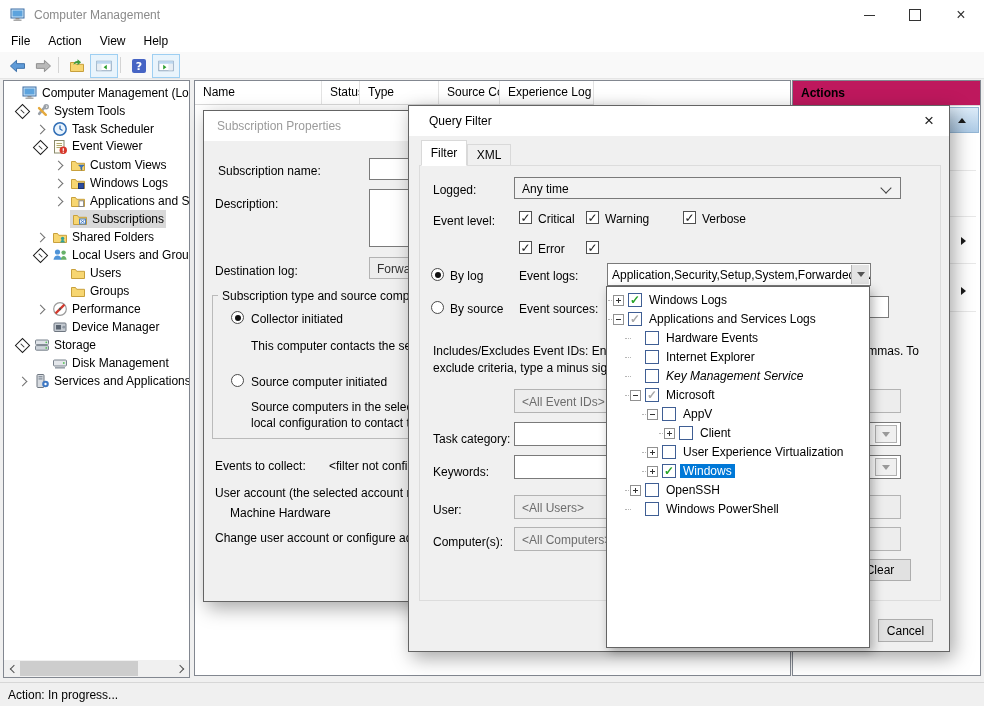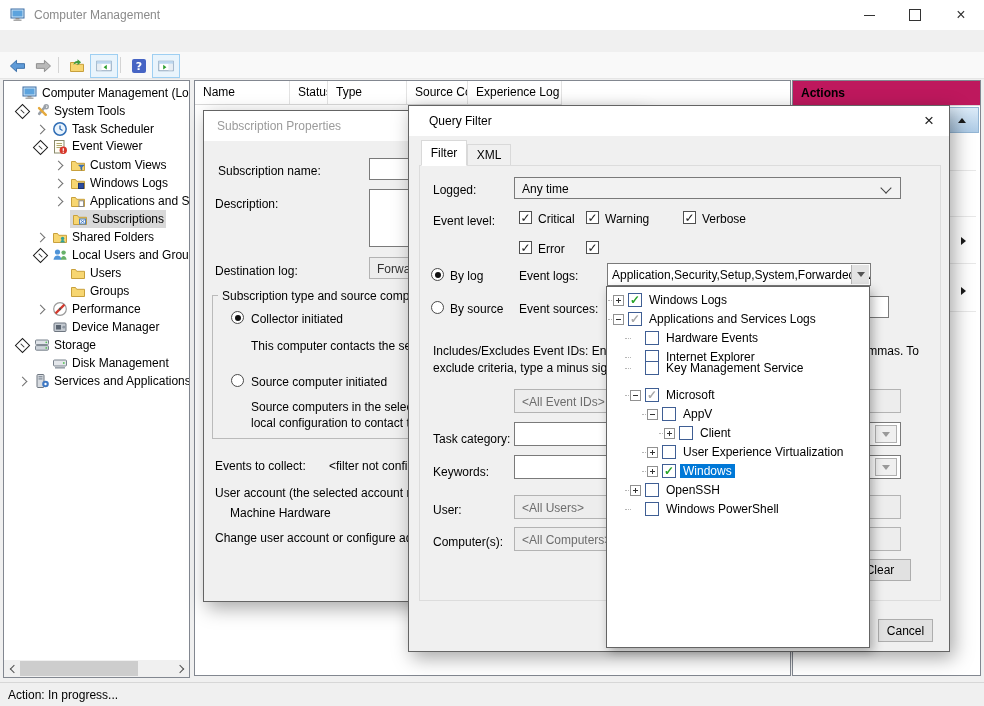--- a/index.html
+++ b/index.html
@@ -113,20 +113,26 @@
         <span class="glyph-min"></span>
       </div>
     <div class="wbtn" style="right:46px;">
         <span class="glyph-max"></span>
       </div>
     <div class="wbtn" style="right:0;">
         <span class="glyph-close">×</span>
       </div>
   </div>
 
+  <div class="menubar">
+      <span class="menu-item">File</span>
+      <span class="menu-item">Action</span>
+      <span class="menu-item">View</span>
+      <span class="menu-item">Help</span>
+    </div>
 
   <div class="toolbar">
     <div class="tbtn" style="left:4px;width:24px;">
         <span class="ticon" id="ic-back">
           <svg width="17" height="13" viewBox="0 0 17 14" xmlns="http://www.w3.org/2000/svg">
             <path d="M8 1L1.5 7 8 13V9.5h8.5v-5H8z" fill="#5f9bd8" stroke="#3a6ea8"></path>
           </svg>
         </span>
       </div>
     <div class="tbtn" style="left:30px;width:24px;">
@@ -444,21 +450,21 @@
         </div>
       <div class="scroll-thumb"></div>
       <div class="scroll-btn" style="position:absolute;right:0;">
           <span class="chev right"></span>
         </div>
     </div>
   </div>
 
   <div class="midpanel">
     <div class="thead">
-        <div class="thcell" style="width: 95px;">Name</div>
+        <div class="thcell" style="width: 127px;">Name</div>
         <div class="thcell" style="width: 38px;">Status</div>
         <div class="thcell" style="width: 79px;">Type</div>
         <div class="thcell" style="width: 61px;">Source Co...</div>
         <div class="thcell" style="width: 94px;">Experience Log</div>
       </div>
   </div>
 
   <div class="actionspanel">
     <div class="actions-title">Actions</div>
     <div class="actions-section-header">
@@ -611,21 +617,21 @@
       <div class="ptree-row" style="top: 42px;">
         <span class="pdots" style="left: 18px;"></span>
         <span class="pcheck" style="left: 38px;"></span>
         <span class="plabel" style="left: 56px;">Hardware Events</span>
       </div>
       <div class="ptree-row" style="top: 61px;">
         <span class="pdots" style="left: 18px;"></span>
         <span class="pcheck" style="left: 38px;"></span>
         <span class="plabel" style="left: 56px;">Internet Explorer</span>
       </div>
-      <div class="ptree-row" style="top: 72px;">
+      <div class="ptree-row" style="top: 80px; font-style: italic;">
         <span class="pdots" style="left: 18px;"></span>
         <span class="pcheck" style="left: 38px;"></span>
         <span class="plabel" style="left: 56px;">Key Management Service</span>
       </div>
       <div class="ptree-row" style="top: 99px;">
         <span class="pdots" style="left: 18px;"></span>
         <span class="exp minus" style="left: 23px;"></span>
         <span class="pcheck" style="left: 38px; color: rgb(169, 169, 169);">✓</span>
         <span class="plabel" style="left: 56px;">Microsoft</span>
       </div>

